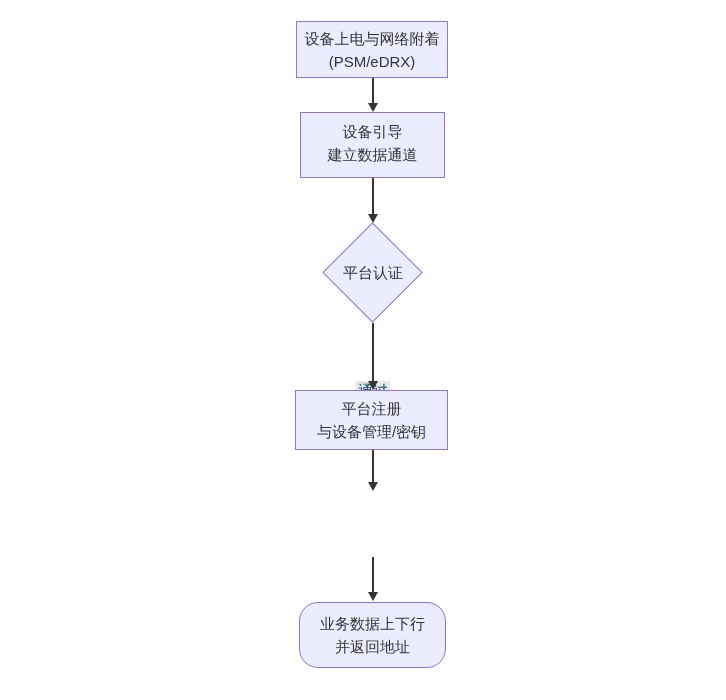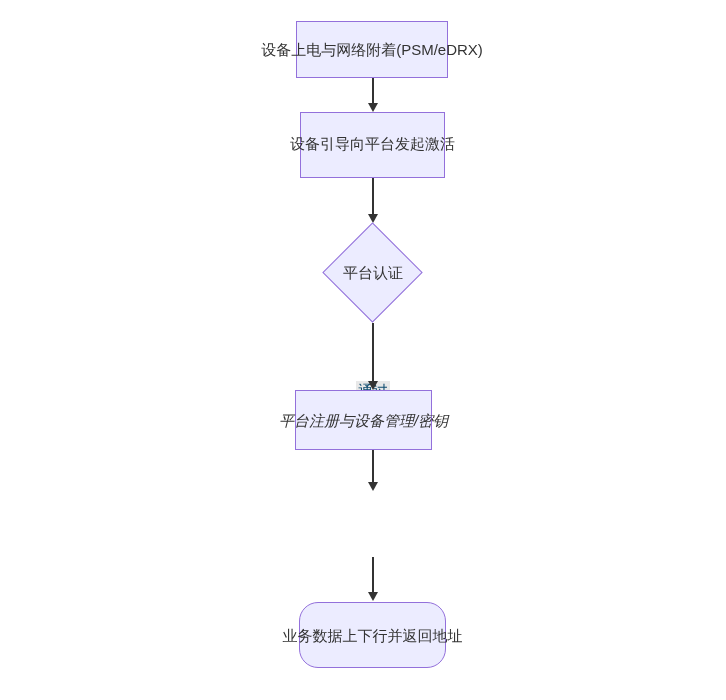--- a/index.html
+++ b/index.html
@@ -10,21 +10,21 @@
     background: #ffffff;
     font-family: "Liberation Sans", "DejaVu Sans", sans-serif;
     overflow: hidden;
   }
   .node {
     position: absolute;
     background: #ECECFF;
     border: 1px solid #9370DB;
     box-sizing: border-box;
     display: flex;
-    flex-direction: row;
+    flex-direction: column;
     align-items: center;
     justify-content: center;
     color: #333333;
     font-size: 15px;
     line-height: 23px;
     text-align: center;
     white-space: nowrap;
   }
   .diamond-shape {
     position: absolute;
@@ -78,36 +78,36 @@
   <div class="node" style="left:296px; top:21px; width:152px; height:57px;">
     <div>设备上电与网络附着</div>
     <div>(PSM/eDRX)</div>
   </div>
 
   <div class="edge-line" style="left:372px; top:78px; height:26px;"></div>
   <div class="arrowhead" style="left:368px; top:103px;"></div>
 
   <div class="node" style="left:300px; top:112px; width:145px; height:66px;font-family:Liberation Mono, monospace;">
     <div>设备引导</div>
-    <div>向平台发起激活</div>
+    <div>建立数据通道</div>
   </div>
 
   <div class="edge-line" style="left:372px; top:178px; height:37px;"></div>
   <div class="arrowhead" style="left:368px; top:214px;"></div>
 
   <div class="diamond-shape" style="left:337px; top:237px;"></div>
   <div class="diamond-label" style="left:322px; top:223px; width:102px; height:100px;">
     <span>平台认证</span>
   </div>
 
   <div class="edge-line" style="left:372px; top:323px; height:59px;"></div>
   <div class="edge-label" style="left:373px; top:341px;">通过</div>
   <div class="arrowhead" style="left:368px; top:381px;"></div>
 
-  <div class="node" style="left:295px; top:390px; width:137px; height:60px;font-style:italic;">
+  <div class="node" style="left:295px; top:390px; width:153px; height:60px;">
     <div>平台注册</div>
     <div>与设备管理/密钥</div>
   </div>
 
   <div class="edge-line" style="left:372px; top:450px; height:33px;"></div>
   <div class="arrowhead" style="left:368px; top:482px;"></div>
 
 
   <div class="edge-line" style="left:372px; top:557px; height:36px;"></div>
   <div class="arrowhead" style="left:368px; top:592px;"></div>

